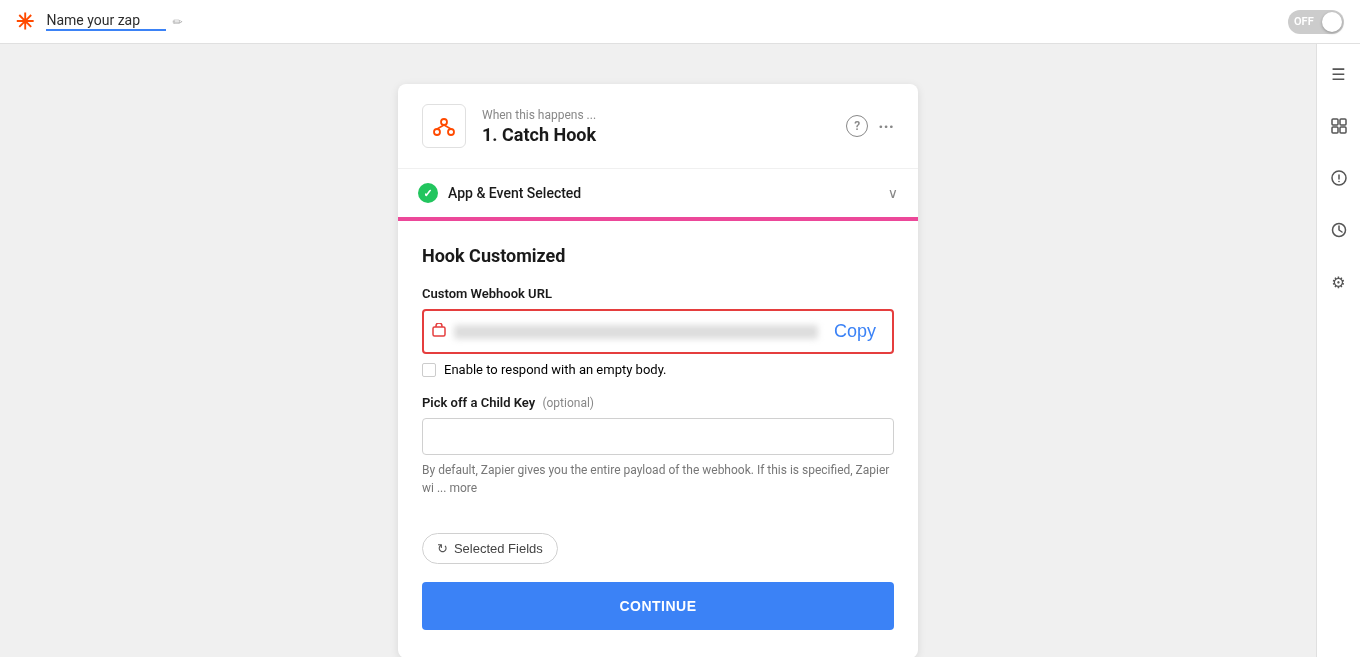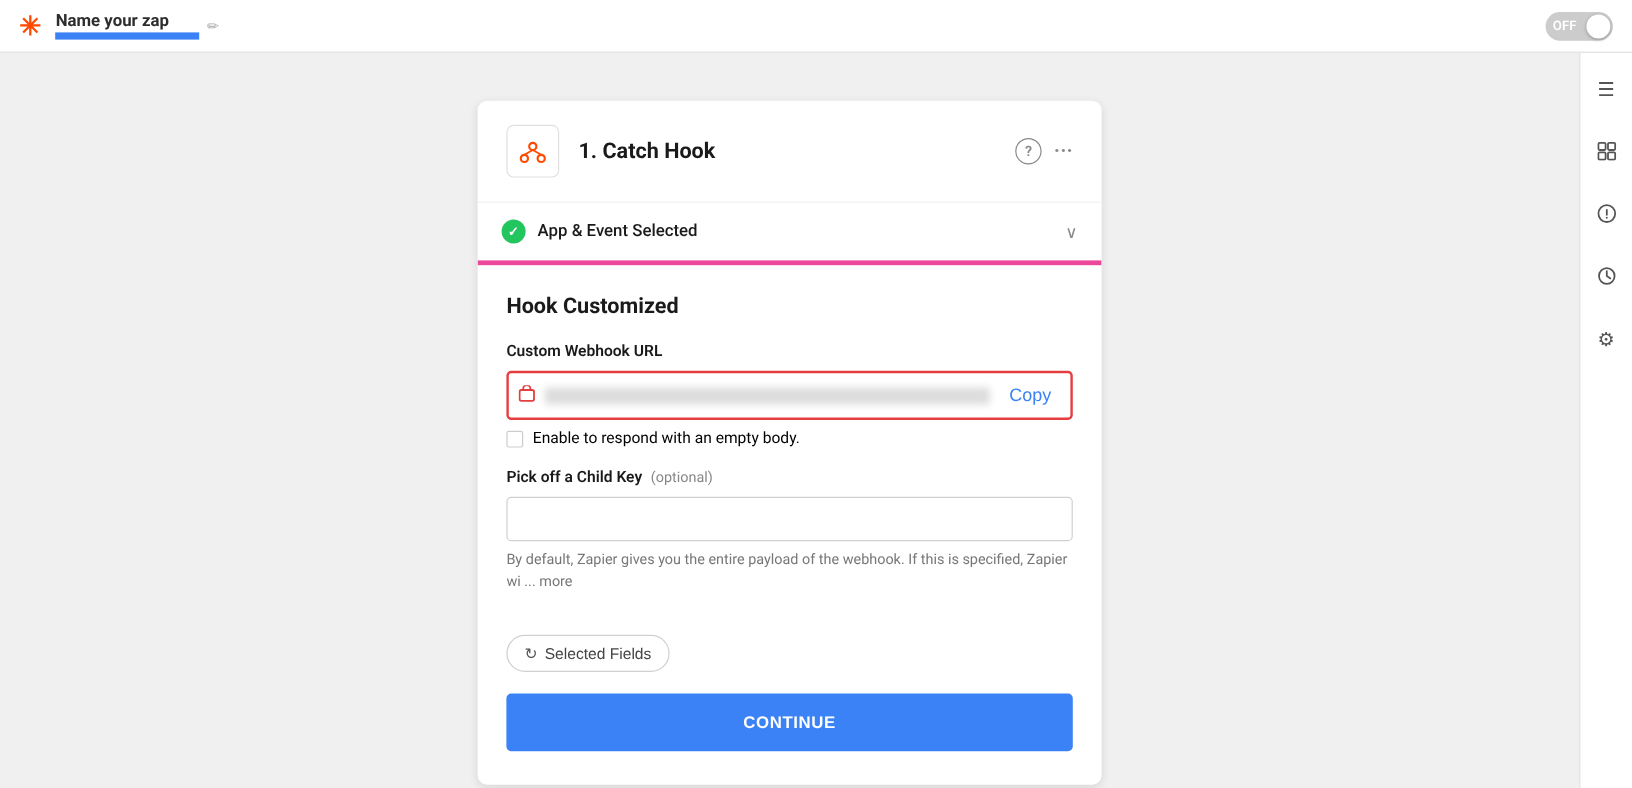--- a/index.html
+++ b/index.html
@@ -27,25 +27,24 @@
     .topbar-logo {
       color: #ff4a00;
       font-size: 22px;
       font-weight: bold;
       margin-right: 12px;
       cursor: pointer;
     }
     .topbar-zap-name {
       font-size: 14px;
       color: #2d2d2d;
-      border-bottom: 6px solid #3b82f6;
+      border-bottom: 2px solid #3b82f6;
       padding-bottom: 1px;
       cursor: text;
       min-width: 120px;
-      font-weight: bold;
     }
     .topbar-edit-icon {
       color: #aaa;
       font-size: 12px;
       margin-left: 6px;
     }
     .topbar-right {
       margin-left: auto;
       display: flex;
       align-items: flex-end;
@@ -262,21 +261,21 @@
       color: #ccc;
       background: #ddd;
       height: 14px;
       border-radius: 2px;
       filter: blur(3px);
     }
     .copy-btn {
       background: none;
       border: none;
       color: #3b82f6;
-      font-size: 15px;
+      font-size: 18px;
       font-weight: 500;
       cursor: pointer;
       padding: 4px 8px;
       margin-left: 8px;
       white-space: nowrap;
     }
 
     .field-hint {
       font-size: 12px;
       color: #777;
@@ -433,20 +432,21 @@
       <div class="app-icon">
         <svg width="28" height="28" viewBox="0 0 28 28" fill="none" xmlns="http://www.w3.org/2000/svg">
           <circle cx="14" cy="10" r="3" stroke="#ff4a00" stroke-width="1.8"></circle>
           <circle cx="7" cy="20" r="3" stroke="#ff4a00" stroke-width="1.8"></circle>
           <circle cx="21" cy="20" r="3" stroke="#ff4a00" stroke-width="1.8"></circle>
           <line x1="14" y1="13" x2="7" y2="17" stroke="#ff4a00" stroke-width="1.5"></line>
           <line x1="14" y1="13" x2="21" y2="17" stroke="#ff4a00" stroke-width="1.5"></line>
         </svg>
       </div>
       <div class="card-header-text">
+        <div class="when-this-happens">When this happens ...</div>
         <div class="step-title">
           <span>1.</span>
           <span>Catch Hook</span>
         </div>
       </div>
       <div class="card-header-actions">
         <div class="help-icon">?</div>
         <div class="more-icon">···</div>
       </div>
     </div>

